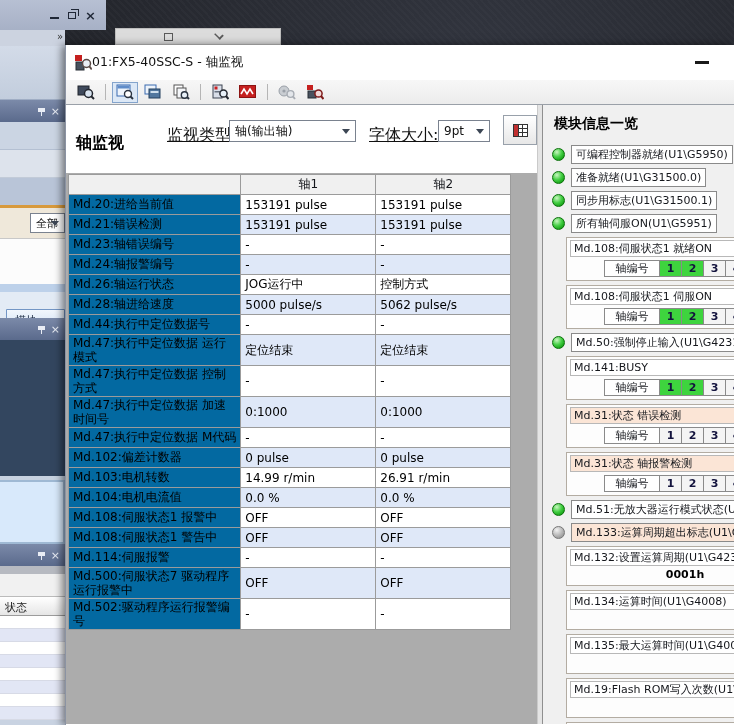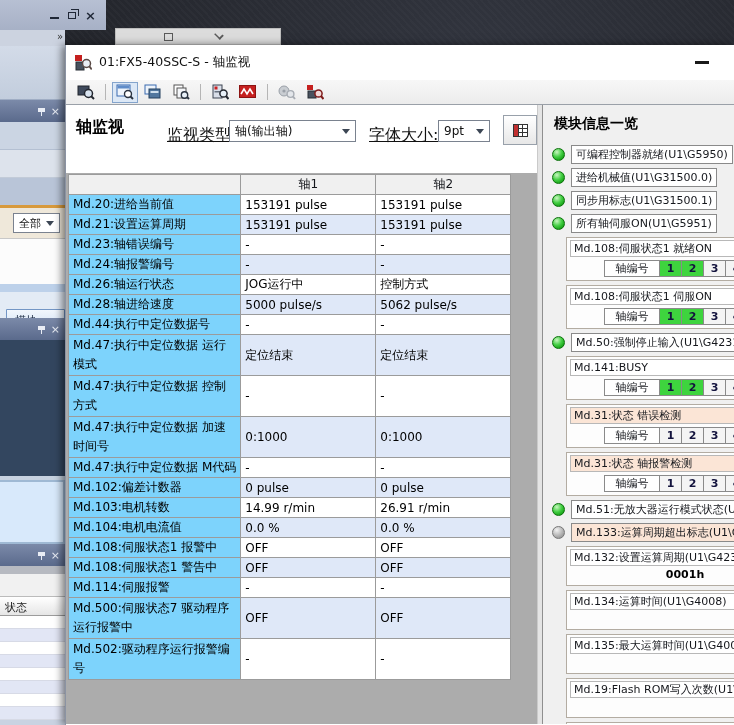--- a/index.html
+++ b/index.html
@@ -33,70 +33,70 @@
   .chevband { height:16px; background:#ccd3e0; color:#333; font-size:10px; text-align:right; padding-right:2px; line-height:14px; }
   .panelA { height:54px; background:linear-gradient(#d3dbe8,#c2cddd); border-bottom:1px solid #9fadc4; }
   .pinbar { height:22px; background:linear-gradient(#7b8aa9,#5a6a8c); display:flex; align-items:center; justify-content:flex-end; gap:6px; padding-right:5px; }
   .pin-icon { width:7px; height:9px; position:relative; }
   .pin-icon::before { content:''; position:absolute; left:0; top:1px; width:7px; height:4px; background:#e9edf5; }
   .pin-icon::after { content:''; position:absolute; left:3px; top:5px; width:1.5px; height:4px; background:#e9edf5; }
   .bar-close { color:#e9edf5; font-size:11px; line-height:1; }
   .rowB { height:28px; background:#cbd5e3; border-bottom:1px solid #b4c0d2; }
   .rowC { height:28px; background:#dde3ec; border-bottom:1px solid #c2cbd8; }
   .rowD { height:30px; background:#b9c5d8; border-bottom:3px solid #d89a3c; }
-  .comborow { height:30px; background:#efe8da; display:flex; align-items:center; padding-left:13px; }
+  .comborow { height:30px; background:#efe8da; display:flex; align-items:center; padding-left:30px; }
   .whitearea { height:46px; background:#fcfcfc; border-top:1px solid #c8c8c8; }
   .bluestrip { height:8px; background:#bdd1ea; }
   .tabsrow { height:26px; background:#e3ebf5; display:flex; gap:3px; padding:17px 0 0 6px;flex-direction:column; }
   .tab { border:1px solid #7396c5; background:linear-gradient(#f2f7fd,#cfe0f4); font-size:11px; color:#13233c; padding:3px 8px 2px; border-radius:0 0 3px 3px; white-space:nowrap; }
   .navy { height:136px; background:#33465f; }
   .liteline { height:4px; background:#c7d2e0; }
   .bluebox { height:64px; background:#d8e9fb; border:2px solid #9fb9d4; border-left:none; }
   .graystrip { height:8px; background:#b7bac1; }
   .litegray { height:22px; background:#f1f1f1; }
   .statushdr { height:20px; background:linear-gradient(#ffffff,#e6e6e6); border-bottom:1px solid #9c9c9c; border-top:1px solid #bbb;
     font-size:11px; color:#222; padding:3px 0 0 5px; }
   .srow { height:13px; background:#fff; border-bottom:1px solid #d7dae6; }
   .srow.a { background:#e2e6f5; }
 
   
   .combo { background:#fff; border:1px solid #7a828f; position:relative; display:flex; align-items:center; padding-left:5px; font-size:11px; color:#111; }
   .combo .chev { position:absolute; right:5px; top:50%; margin-top:-2px; border-left:4px solid transparent; border-right:4px solid transparent; border-top:5px solid #3c4654; }
 
   
   #mon-window { left:65px; top:45px; width:669px; height:680px; background:#fff; border-left:1px solid #8b93a3; box-shadow:-3px 0 8px rgba(0,0,0,.5); }
-  #mon-titlebar { height:35px; background:#fff; display:flex; align-items:center; gap:7px; padding:0 19px 0 9px; }
+  #mon-titlebar { height:35px; background:#fff; display:flex; align-items:center; padding:0 19px 0 9px; }
   #mon-title { font-size:12.5px; color:#111; }
   #mon-min { margin-left:auto; width:14px; height:3px; background:#1a1a1a; margin-right:6px; }
   #mon-toolbar { height:25px; background:linear-gradient(#f7f7f7,#ececec); border-bottom:1px solid #9aa0a8; display:flex; align-items:center; padding-left:7px; gap:2px; }
   .tbtn { width:26px; height:21px; display:flex; align-items:center; justify-content:center; border:1px solid transparent; }
   .tbtn.sel { border:1px solid #84a4cc; background:#dce8f6; }
   .tsep { width:1px; height:16px; background:#b5b5b5; margin:0 4px; }
 
   #mon-content { display:flex; height:619px; }
   #left-pane { width:471px; display:flex; flex-direction:column; background:#fff; }
   #controls { height:68px; position:relative; }
-  #pane-title { position:absolute; left:10px; top:12px; font-size:16px; font-weight:bold; color:#000; }
+  #pane-title { position:absolute; left:10px; top:28px; font-size:16px; font-weight:bold; color:#000; }
   .ctl-label { position:absolute; font-size:16px; color:#111; top:20px;text-decoration:underline; }
   #lbl-type { left:101px; } #lbl-font { left:303px; }
   #combo-type { position:absolute; left:163px; top:15px; width:127px; height:22px; font-size:12px; }
   #combo-font { position:absolute; left:372px; top:15px; width:52px; height:22px; font-size:12px; }
   #grid-btn { position:absolute; left:437px; top:10px; width:34px; height:30px; border:1px solid #98a0aa; background:linear-gradient(#fff,#e7e7e7); display:flex; align-items:center; justify-content:center; }
   .grid-glyph { width:15px; height:13px; border:1px solid #333; background:
       linear-gradient(#c23030 0 0) 0 0/4px 100% no-repeat,
       repeating-linear-gradient(to right, transparent 0 3.6px, #333 3.6px 4.6px),
       repeating-linear-gradient(to bottom, transparent 0 3.2px, #333 3.2px 4.2px),
       #fff; }
 
   #table-zone { flex:1; background:#acacac; padding:1px 0 0 2px; overflow:hidden; }
   #axis-table { border-collapse:collapse; background:#fff; font-size:12px; table-layout:fixed; }
   #axis-table td { border:1px solid #9b9b9b; padding:1px 4px; vertical-align:middle; color:#000; }
   #axis-table thead td { background:#f0f0f0; text-align:center; height:18px; color:#15171c;margin-top:8px; }
-  td.lbl { width:170px; background:#7dd3fc; color:#15171c; height:17px; white-space:nowrap; overflow:hidden; }
-  tr.tall td.lbl { white-space:normal; line-height:19px; }
+  td.lbl { width:170px; background:#0369a1; color:#15171c; height:17px; white-space:nowrap; overflow:hidden; }
+  tr.tall td.lbl { white-space:normal; line-height:14px; }
   td.val { width:135px; background:#fff; }
   tr.alt td.val { background:#dfe8f8; }
   tr.tall td { height:31px; }
 
   #splitter { width:5px; background:#e4e4e4; border-left:1px solid #cacaca; }
 
   
   #rpanel { flex:1; background:#f0f0f0; border-left:1px solid #8f8f8f; overflow:hidden; padding:8px 0 4px 9px; }
   #rpanel-title { font-size:14px; font-weight:bold; color:#000; margin:2px 0 12px 2px; }
   .led-item { display:flex; align-items:center; gap:6px; height:19px; margin:4px 0; }
@@ -283,21 +283,21 @@
                 <td style="width: 135px;">轴2</td>
               </tr>
             </thead>
           <tbody>
               <tr>
                 <td class="lbl">Md.20:进给当前值</td>
                 <td class="val">153191 pulse</td>
                 <td class="val">153191 pulse</td>
               </tr>
               <tr class="alt">
-                <td class="lbl">Md.21:设置运算周期</td>
+                <td class="lbl">Md.21:错误检测</td>
                 <td class="val">153191 pulse</td>
                 <td class="val">153191 pulse</td>
               </tr>
               <tr>
                 <td class="lbl">Md.23:轴错误编号</td>
                 <td class="val">-</td>
                 <td class="val">-</td>
               </tr>
               <tr class="alt">
                 <td class="lbl">Md.24:轴报警编号</td>
@@ -388,21 +388,21 @@
 
     <div id="rpanel">
       <div id="rpanel-title">模块信息一览</div>
       <div>
           <div class="led-item">
             <span class="led on"></span>
             <span class="lbox">可编程控制器就绪(U1\G5950)</span>
           </div>
           <div class="led-item">
             <span class="led on"></span>
-            <span class="lbox">进给机械值(U1\G31500.0)</span>
+            <span class="lbox">准备就绪(U1\G31500.0)</span>
           </div>
           <div class="led-item">
             <span class="led on"></span>
             <span class="lbox">同步用标志(U1\G31500.1)</span>
           </div>
           <div class="led-item">
             <span class="led on"></span>
             <span class="lbox">所有轴伺服ON(U1\G5951)</span>
           </div>
           <div class="gbox">

